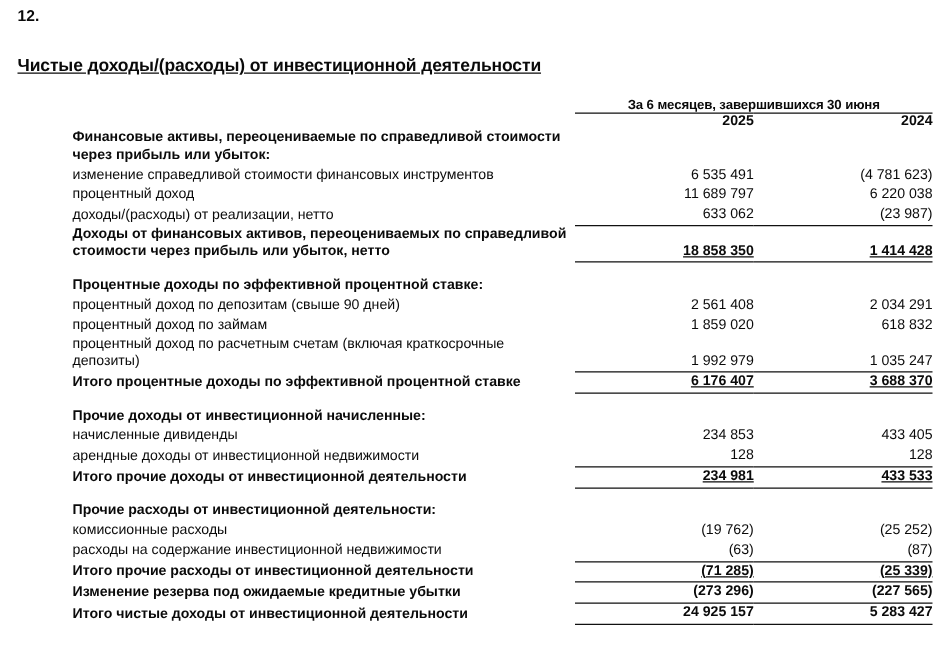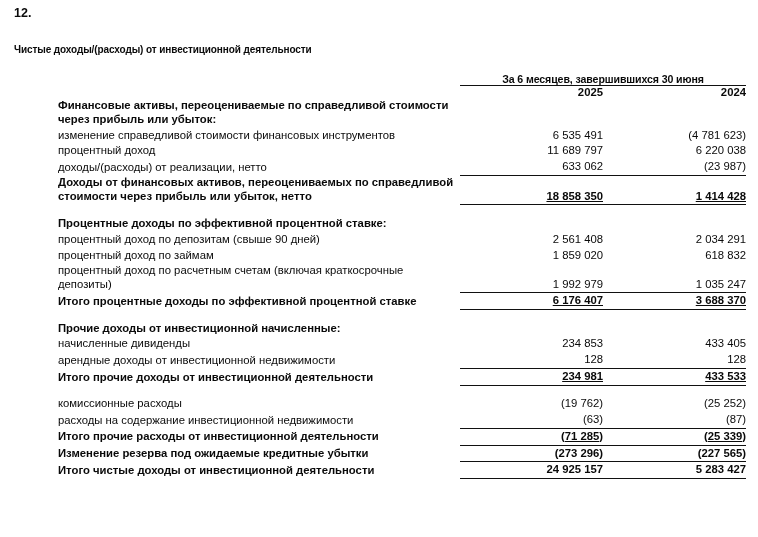--- a/index.html
+++ b/index.html
@@ -29,22 +29,23 @@
     flex-direction: column;
   }
   .note-number {
     font-weight: bold;
     font-size: 12.5px;
     width: 38px;
     flex: 0 0 38px;
   }
   .note-title {
     font-weight: bold;
-    font-size: 10px;
+    font-size: 14px;
     letter-spacing: -0.1px;
+    text-decoration: underline;
   }
 
   
   table.fin {
     border-collapse: collapse;
     margin-top: 18px;
     margin-left: 58px;
     width: 688px;
     font-size: 11.3px;
   }
@@ -197,20 +198,25 @@
         </tr>
         <tr class="row rule-top rule-bottom">
           <td class="label bold tight">Итого прочие доходы от инвестиционной деятельности</td>
           <td class="num bold">234 981</td>
           <td class="num bold">433 533</td>
         </tr>
         <tr class="spacer">
           <td colspan="3"></td>
         </tr>
         <tr class="row">
+          <td class="label bold tight">Прочие расходы от инвестиционной деятельности:</td>
+          <td class="num"></td>
+          <td class="num"></td>
+        </tr>
+        <tr class="row">
           <td class="label">комиссионные расходы</td>
           <td class="num">(19 762)</td>
           <td class="num">(25 252)</td>
         </tr>
         <tr class="row">
           <td class="label">расходы на содержание инвестиционной недвижимости</td>
           <td class="num">(63)</td>
           <td class="num">(87)</td>
         </tr>
         <tr class="row rule-top rule-bottom">

